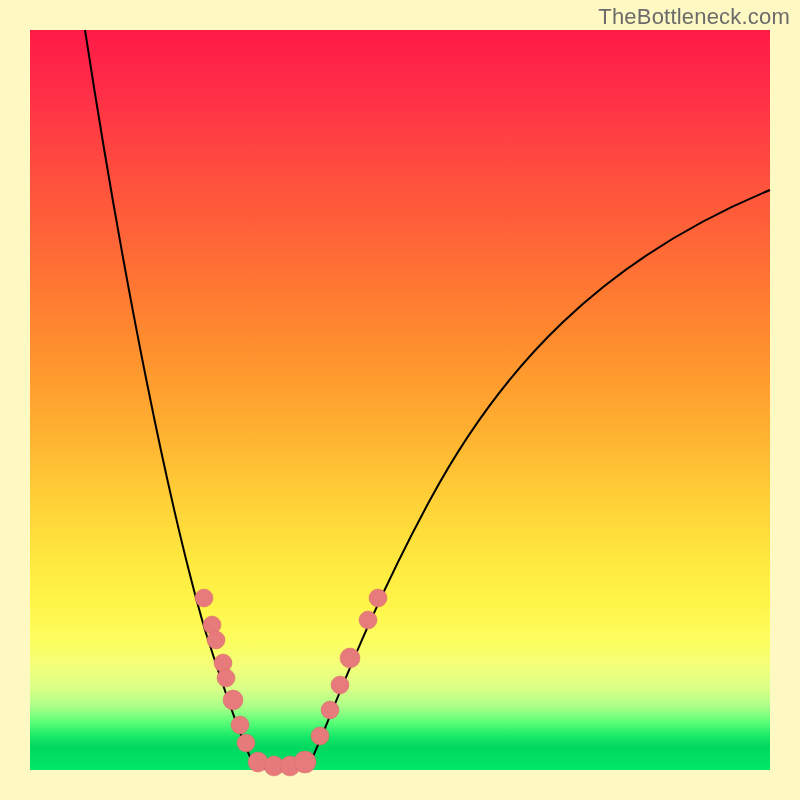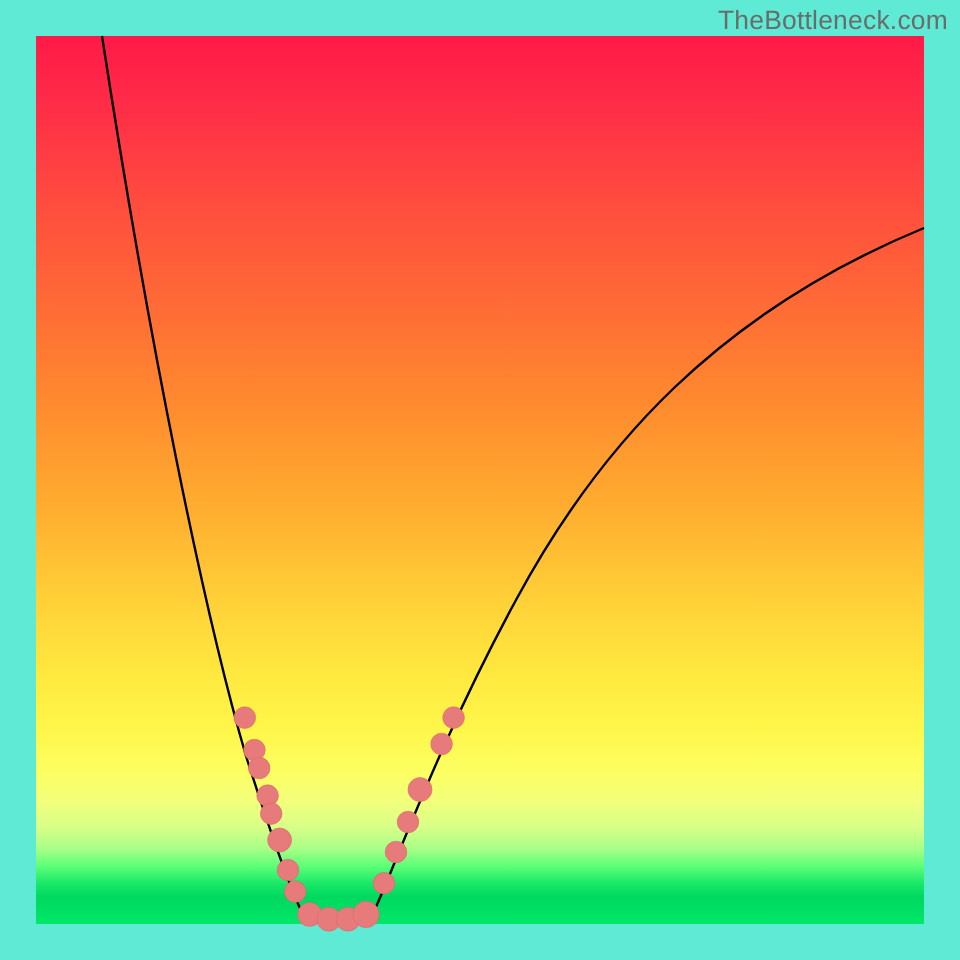--- a/index.html
+++ b/index.html
@@ -8,21 +8,21 @@
     width: 800px;
     height: 800px;
     background: #000;
     overflow: hidden;
     font-family: Arial, Helvetica, sans-serif;
   }
   .outer {
     position: relative;
     width: 800px;
     height: 800px;
-    background: #5eead4;
+    background: #fef9c3;
   }
   .plot {
     position: absolute;
     left: 30px;
     top: 30px;
     width: 740px;
     height: 740px;
     
     background: linear-gradient(to bottom,
       #ff1a47 0%,

